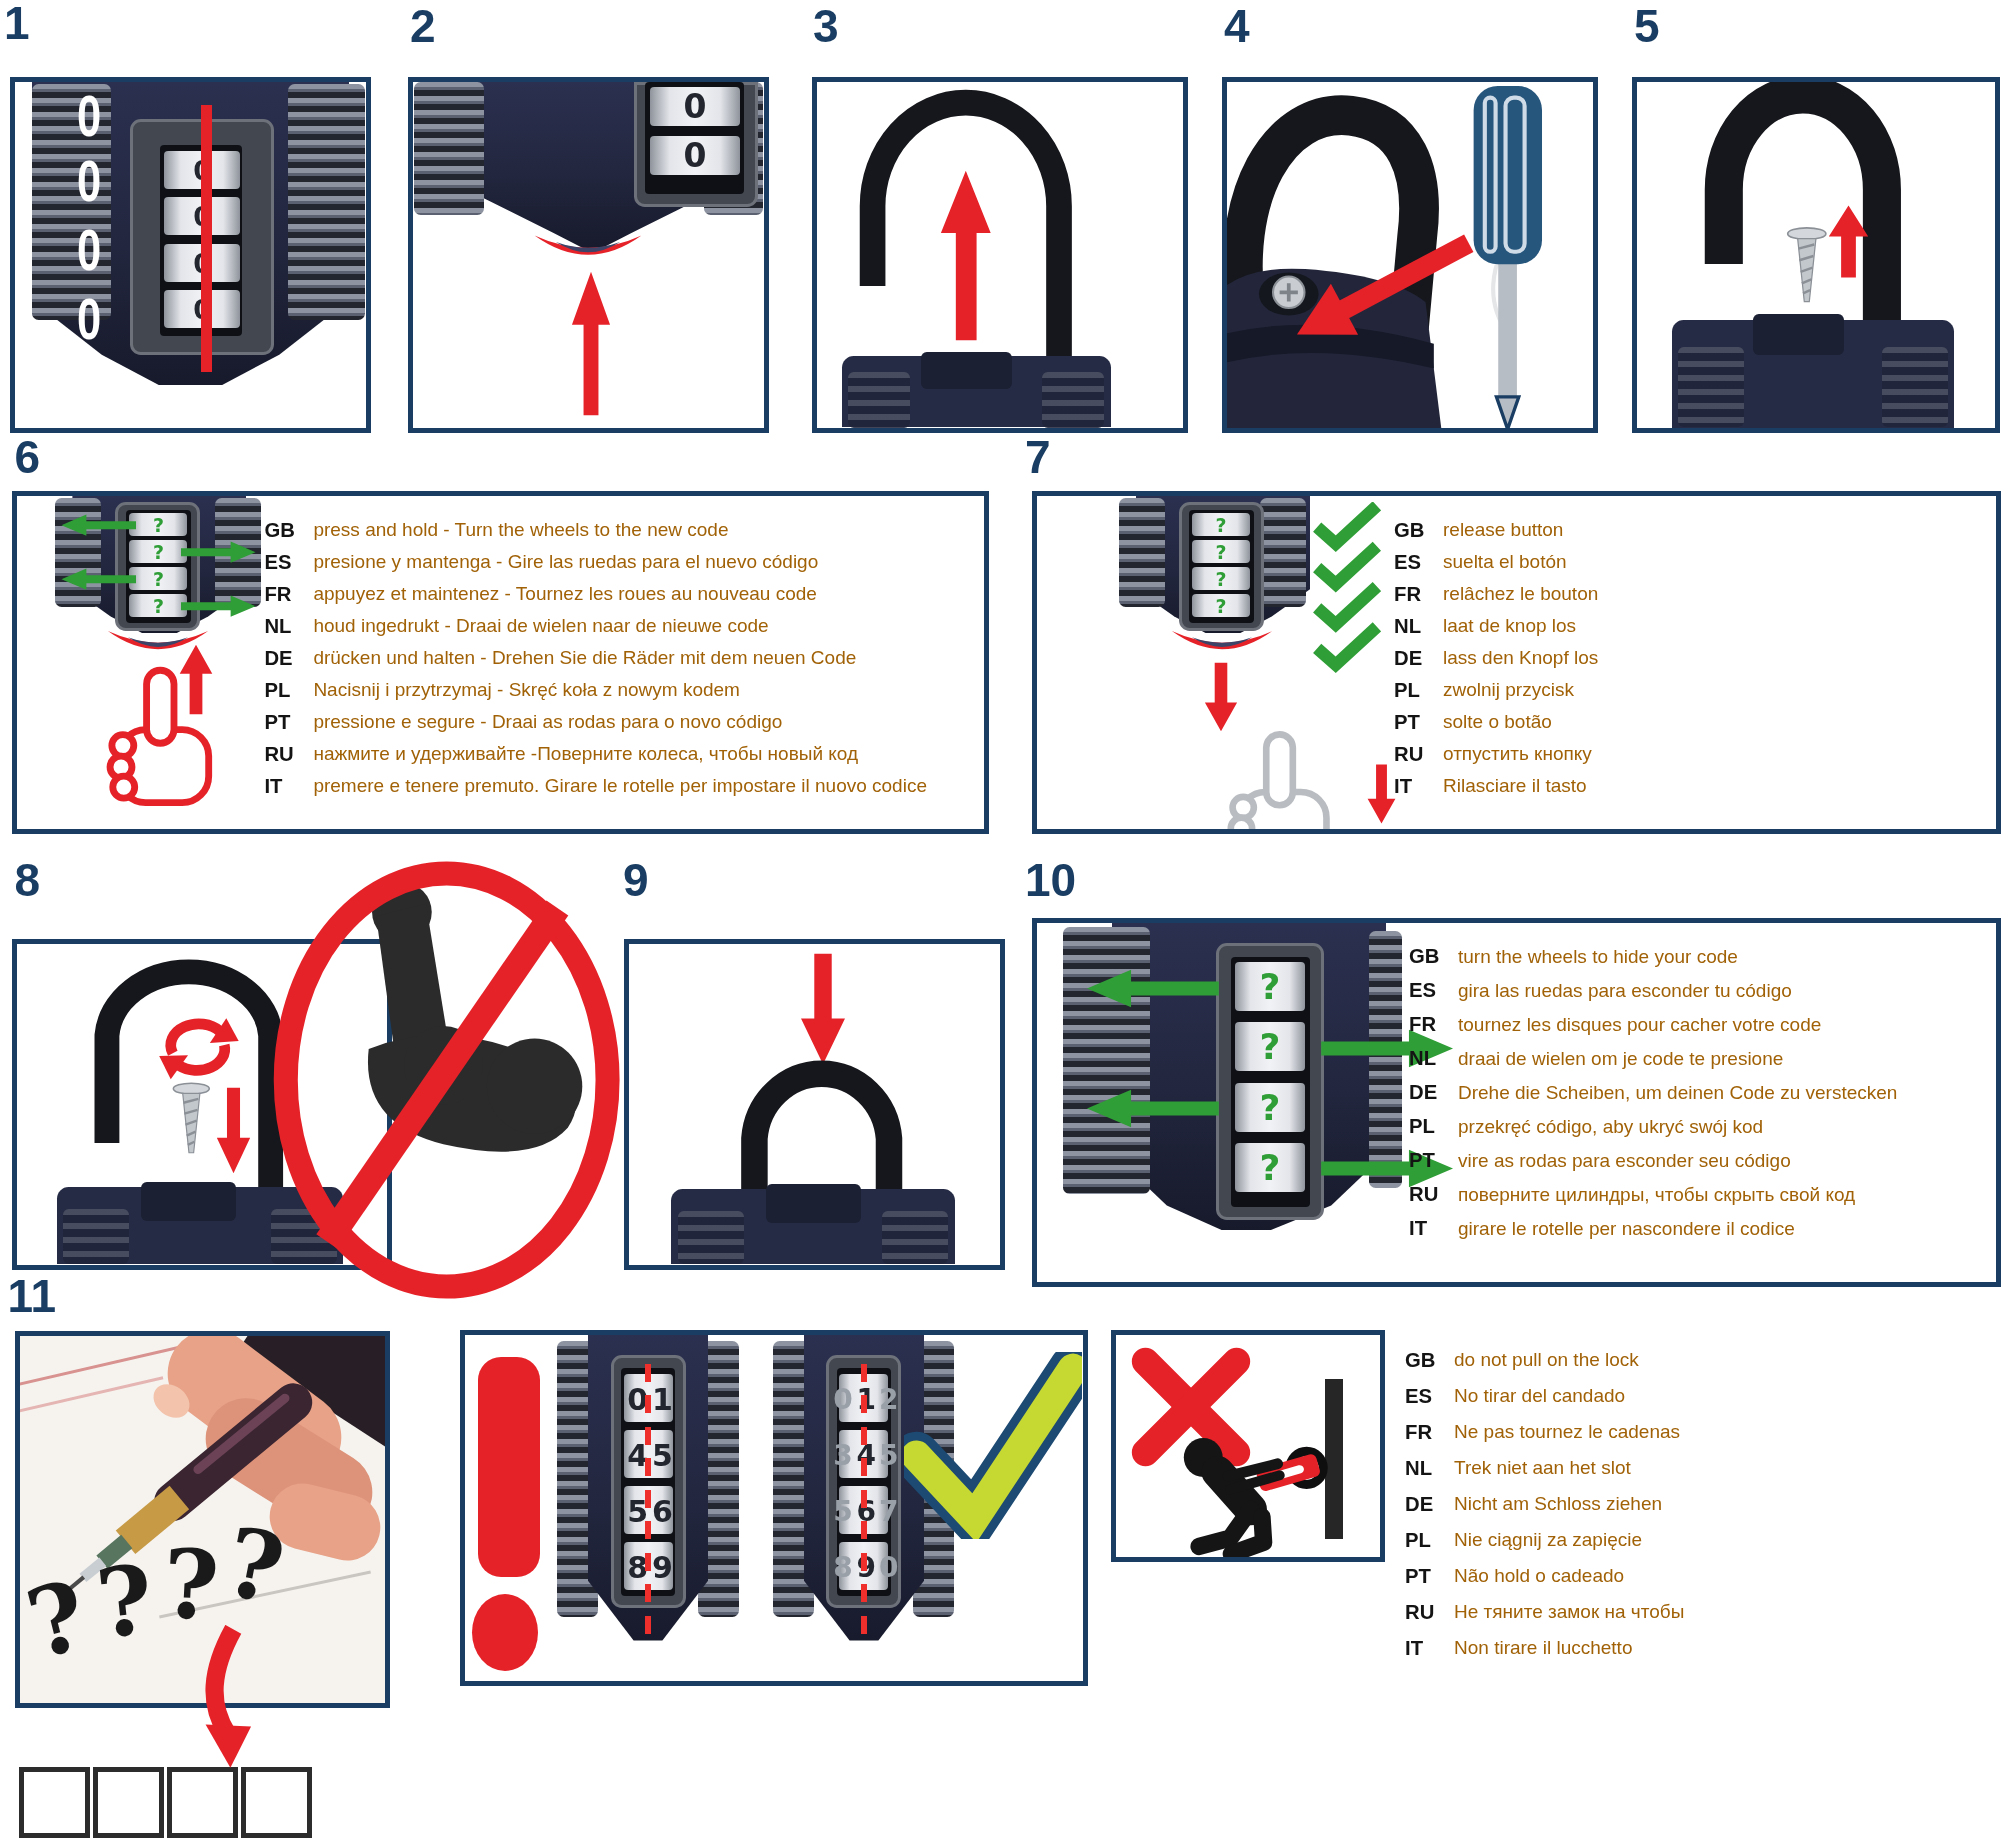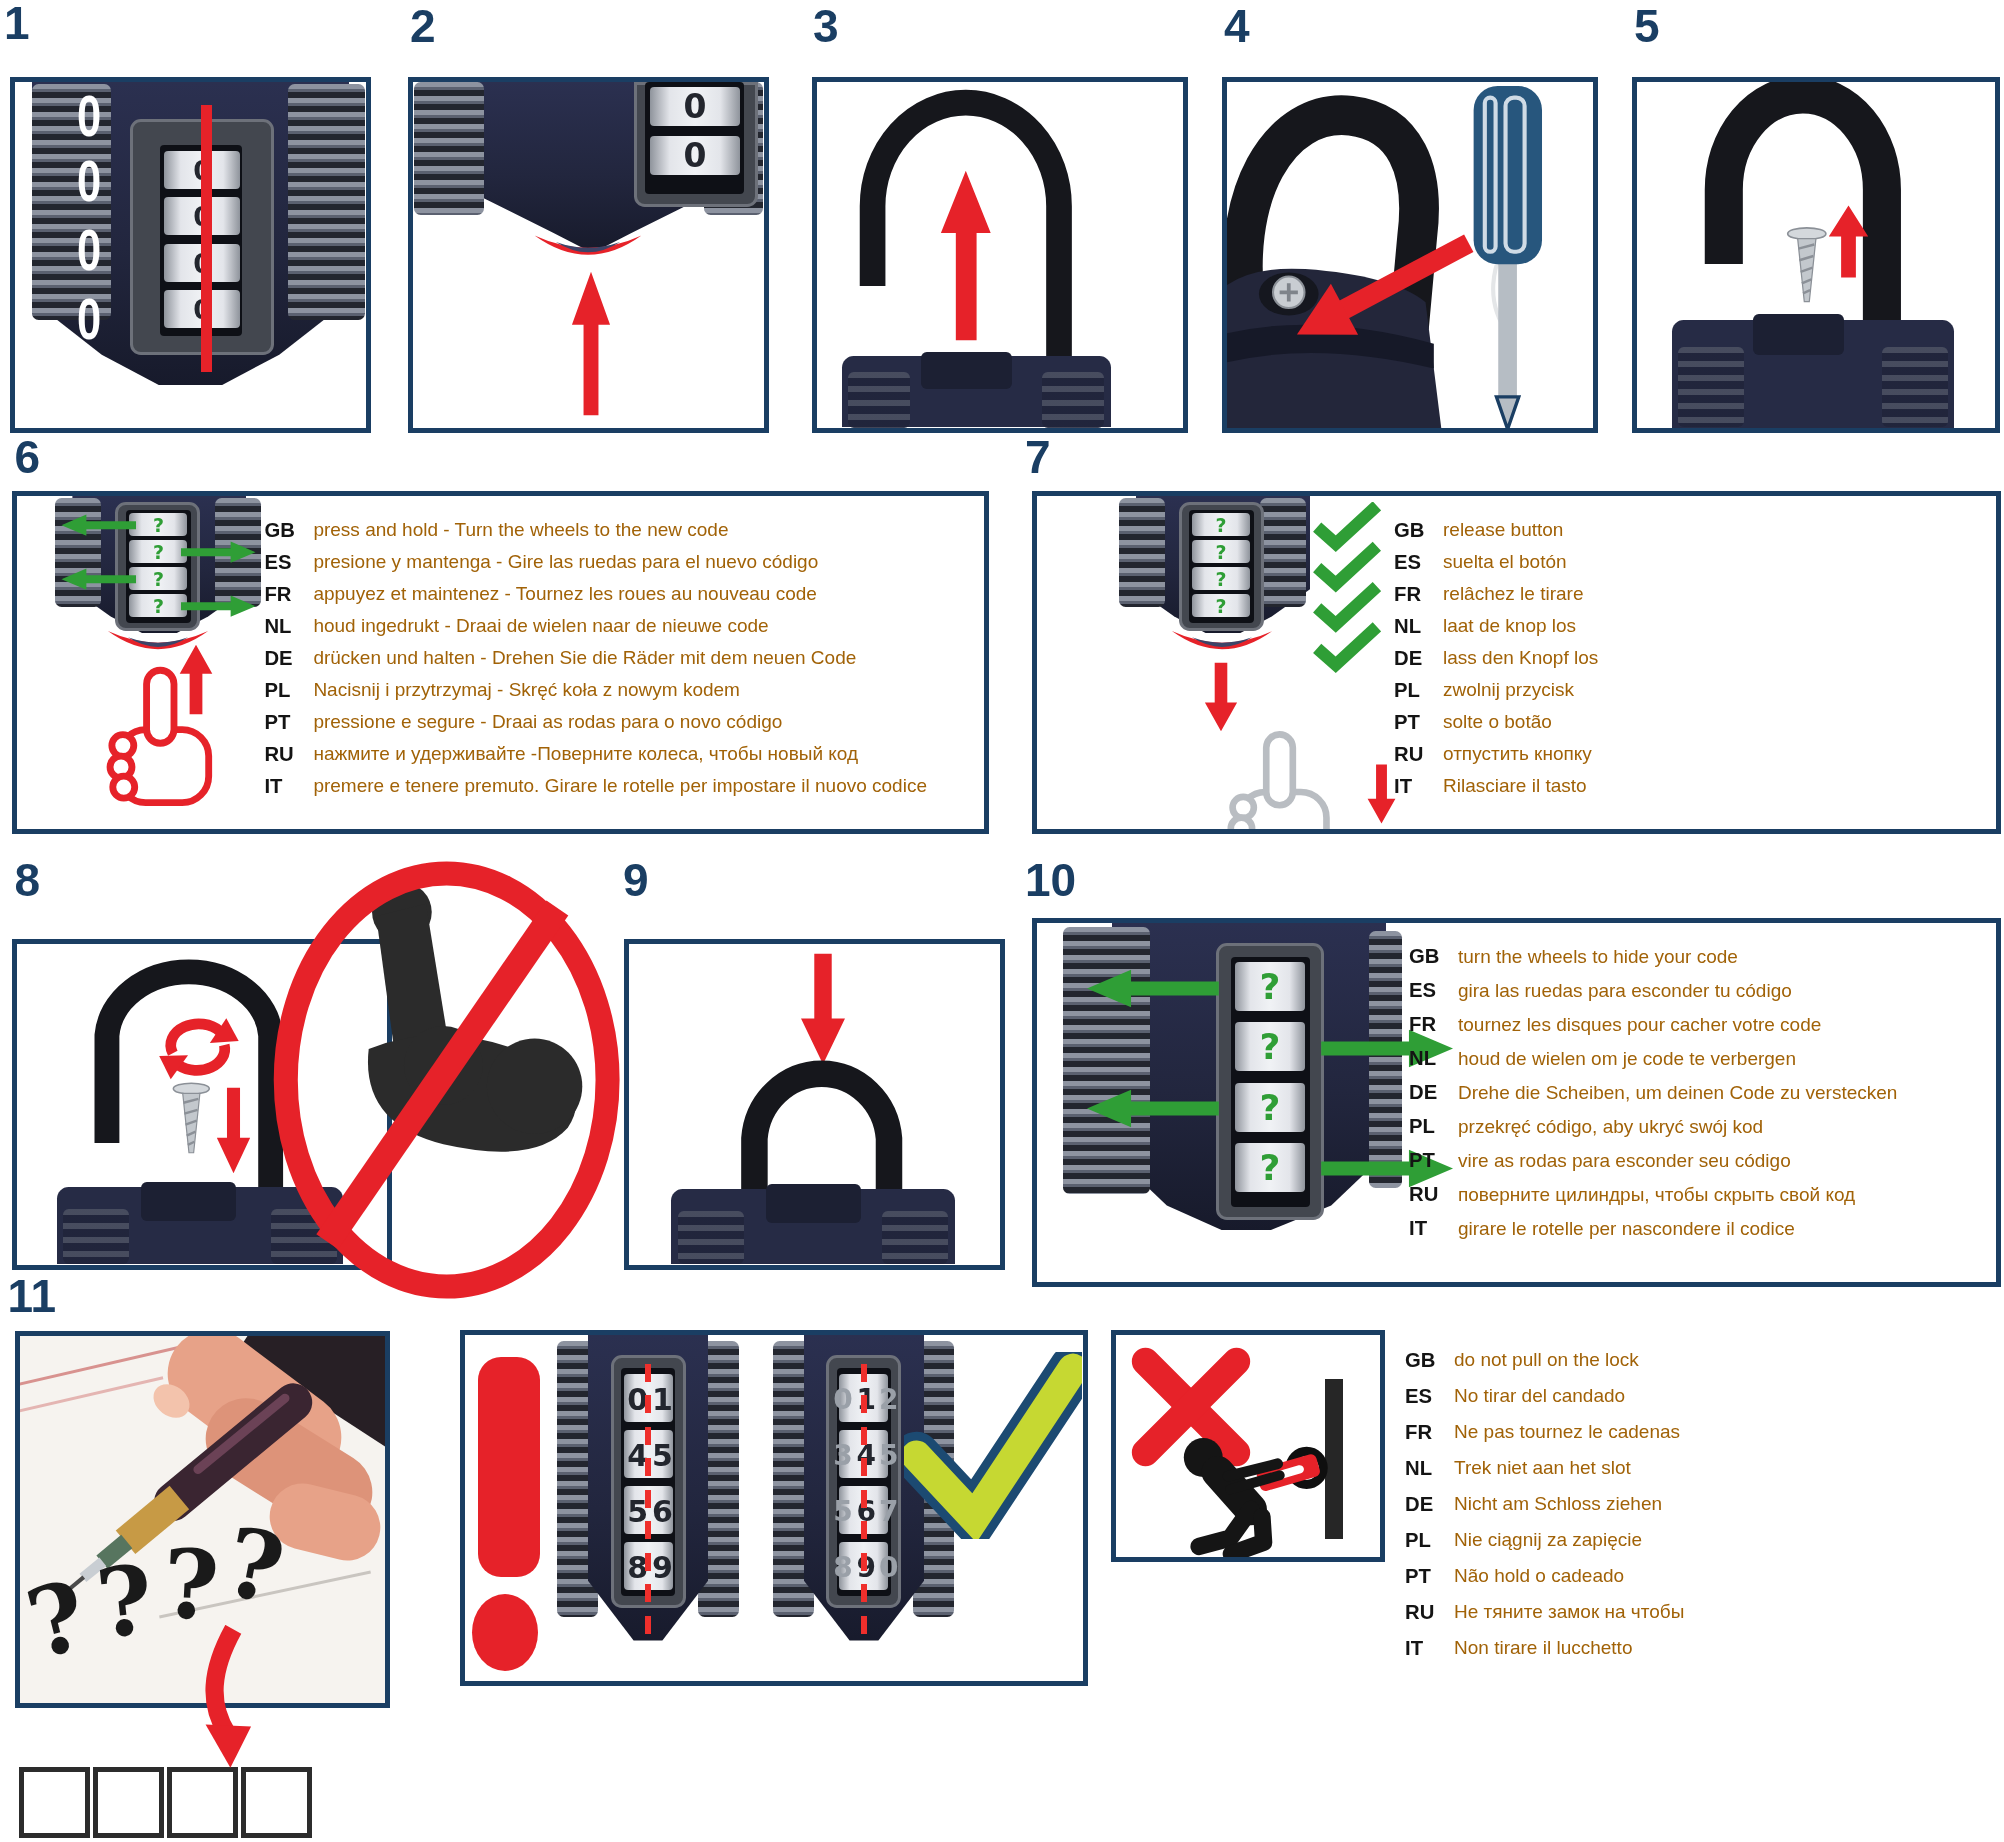--- a/index.html
+++ b/index.html
@@ -306,21 +306,21 @@
           <span class="itext">release button</span>
         </div>
 
         <div class="irow">
           <span class="icode">ES</span>
           <span class="itext">suelta el botón</span>
         </div>
 
         <div class="irow">
           <span class="icode">FR</span>
-          <span class="itext">relâchez le tirare</span>
+          <span class="itext">relâchez le bouton</span>
         </div>
 
         <div class="irow">
           <span class="icode">NL</span>
           <span class="itext">laat de knop los</span>
         </div>
 
         <div class="irow">
           <span class="icode">DE</span>
           <span class="itext">lass den Knopf los</span>
@@ -440,21 +440,21 @@
           <span class="itext">gira las ruedas para esconder tu código</span>
         </div>
 
         <div class="irow">
           <span class="icode">FR</span>
           <span class="itext">tournez les disques pour cacher votre code</span>
         </div>
 
         <div class="irow">
           <span class="icode">NL</span>
-          <span class="itext">houd de wielen om je code te verbergen</span>
+          <span class="itext">draai de wielen om je code te presione</span>
         </div>
 
         <div class="irow">
           <span class="icode">DE</span>
           <span class="itext">Drehe die Scheiben, um deinen Code zu verstecken</span>
         </div>
 
         <div class="irow">
           <span class="icode">PL</span>
           <span class="itext">przekręć código, aby ukryć swój kod</span>

